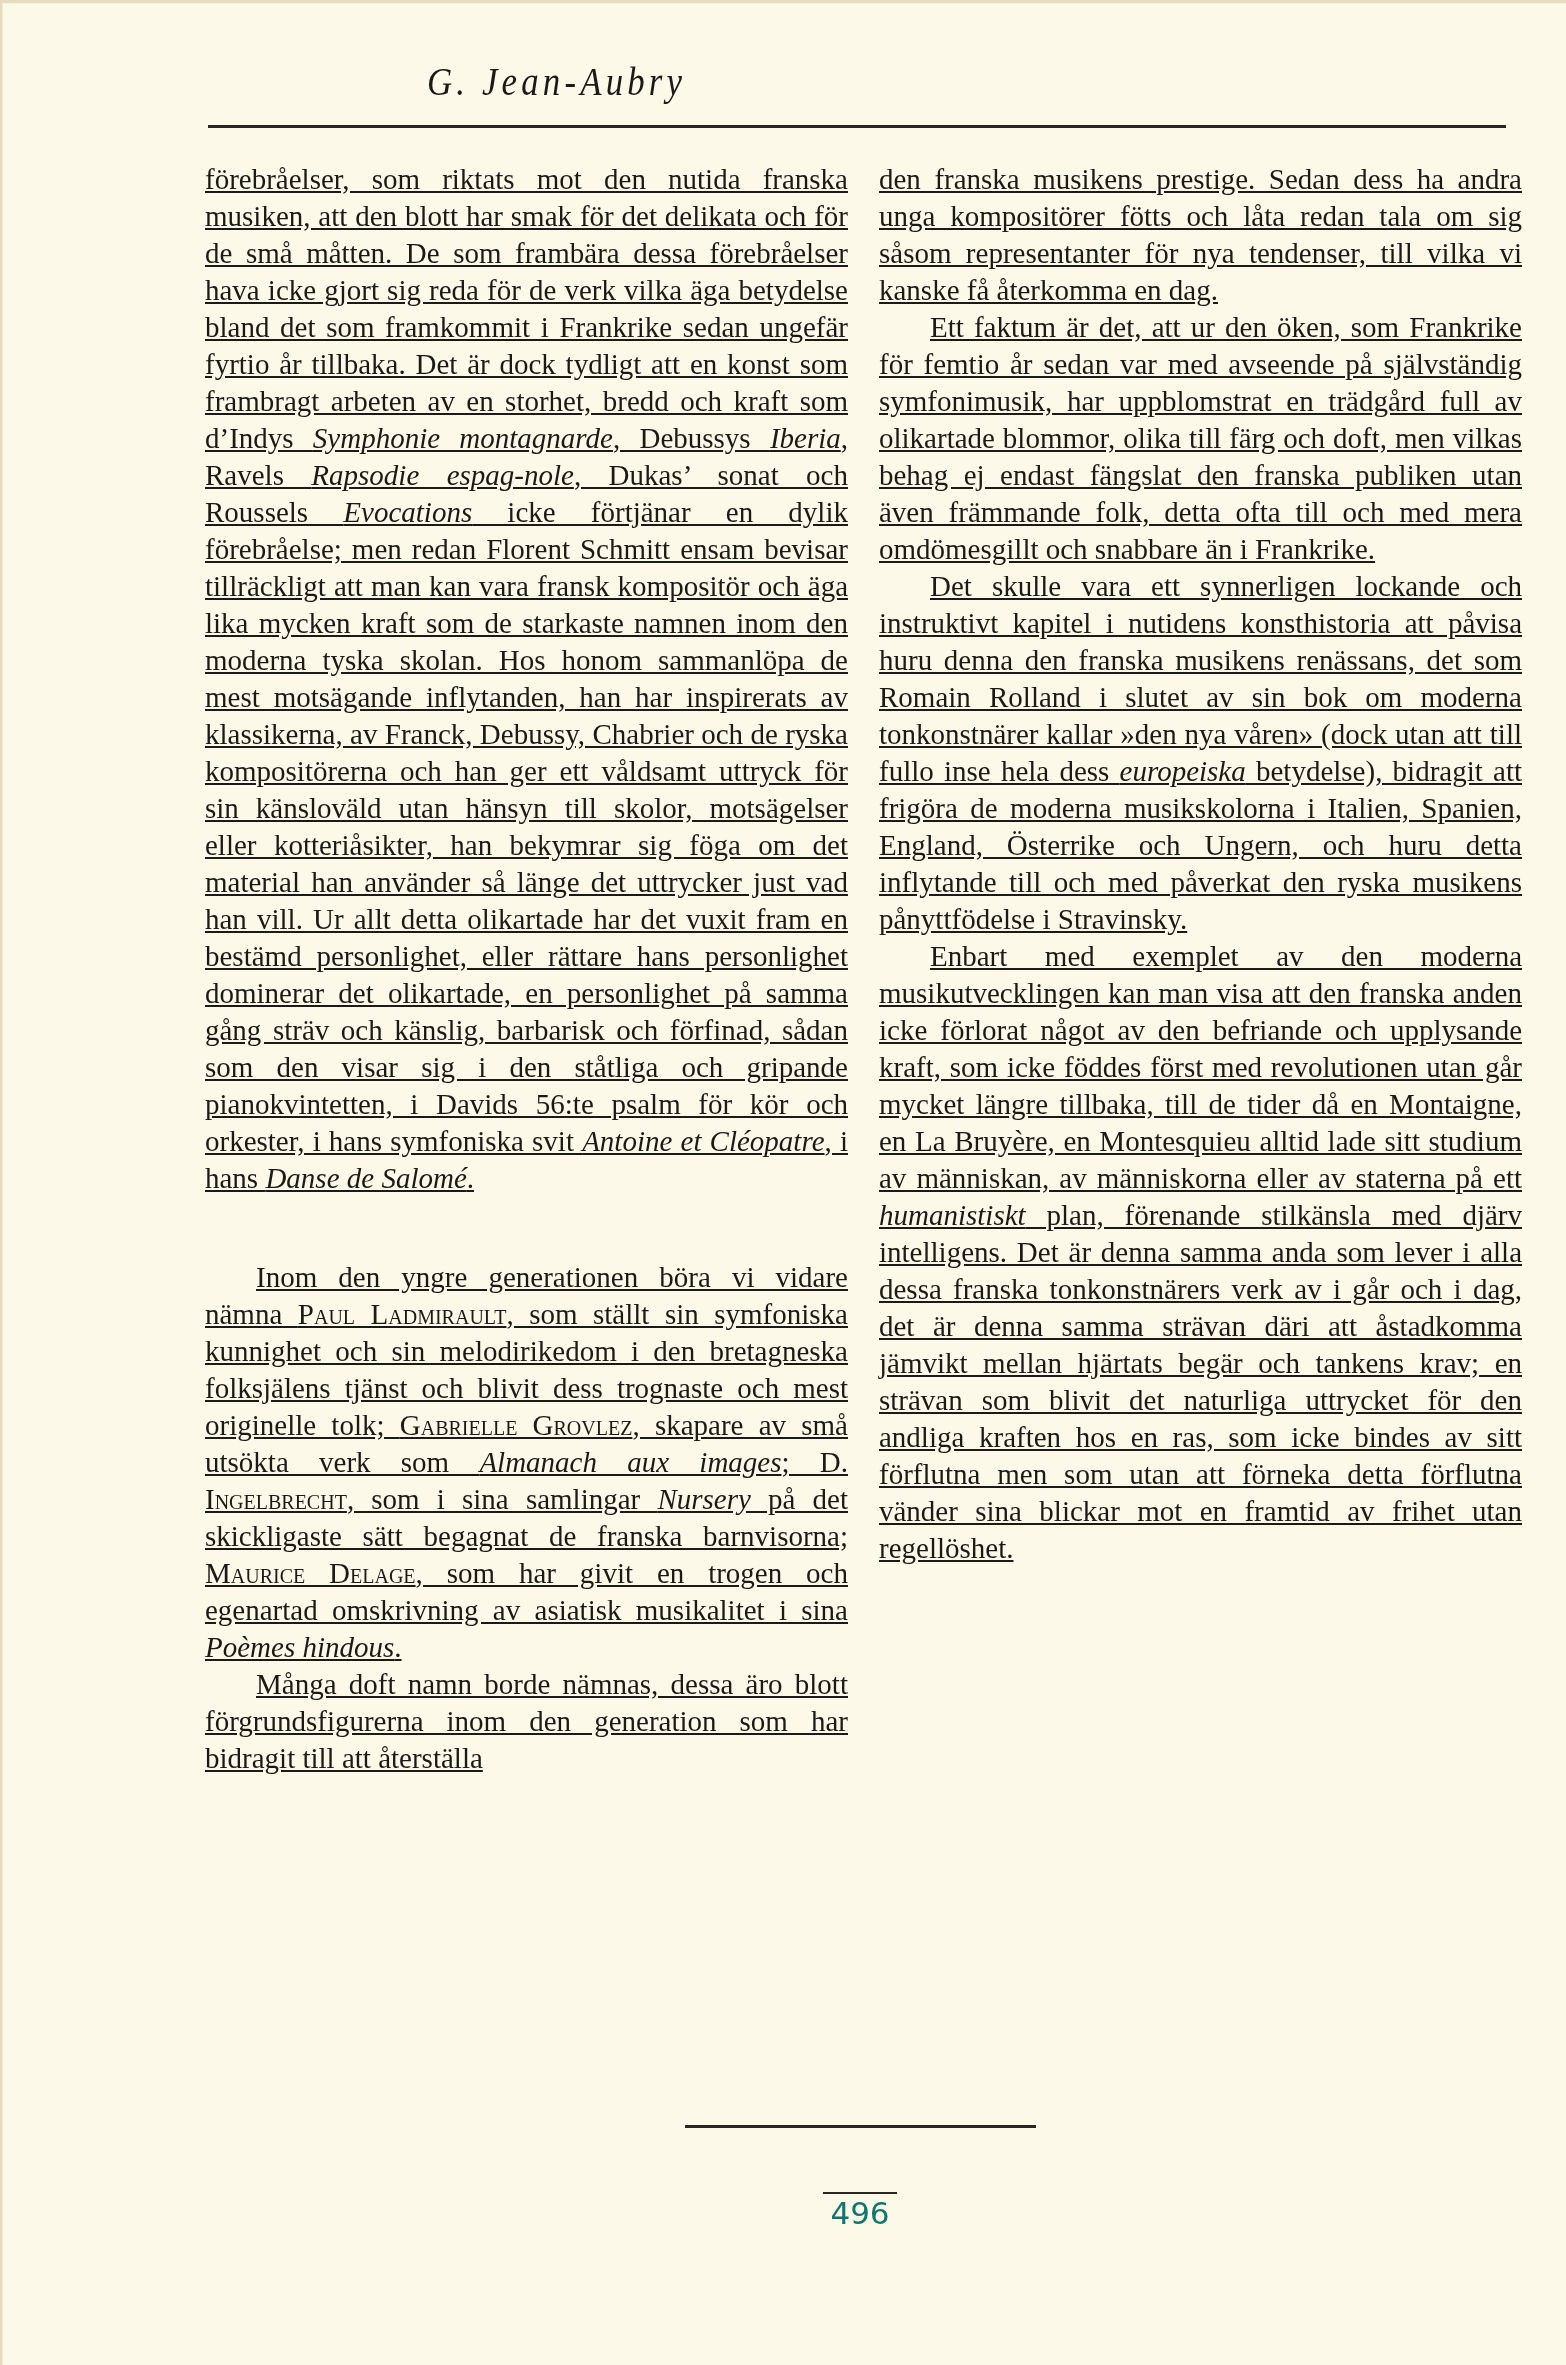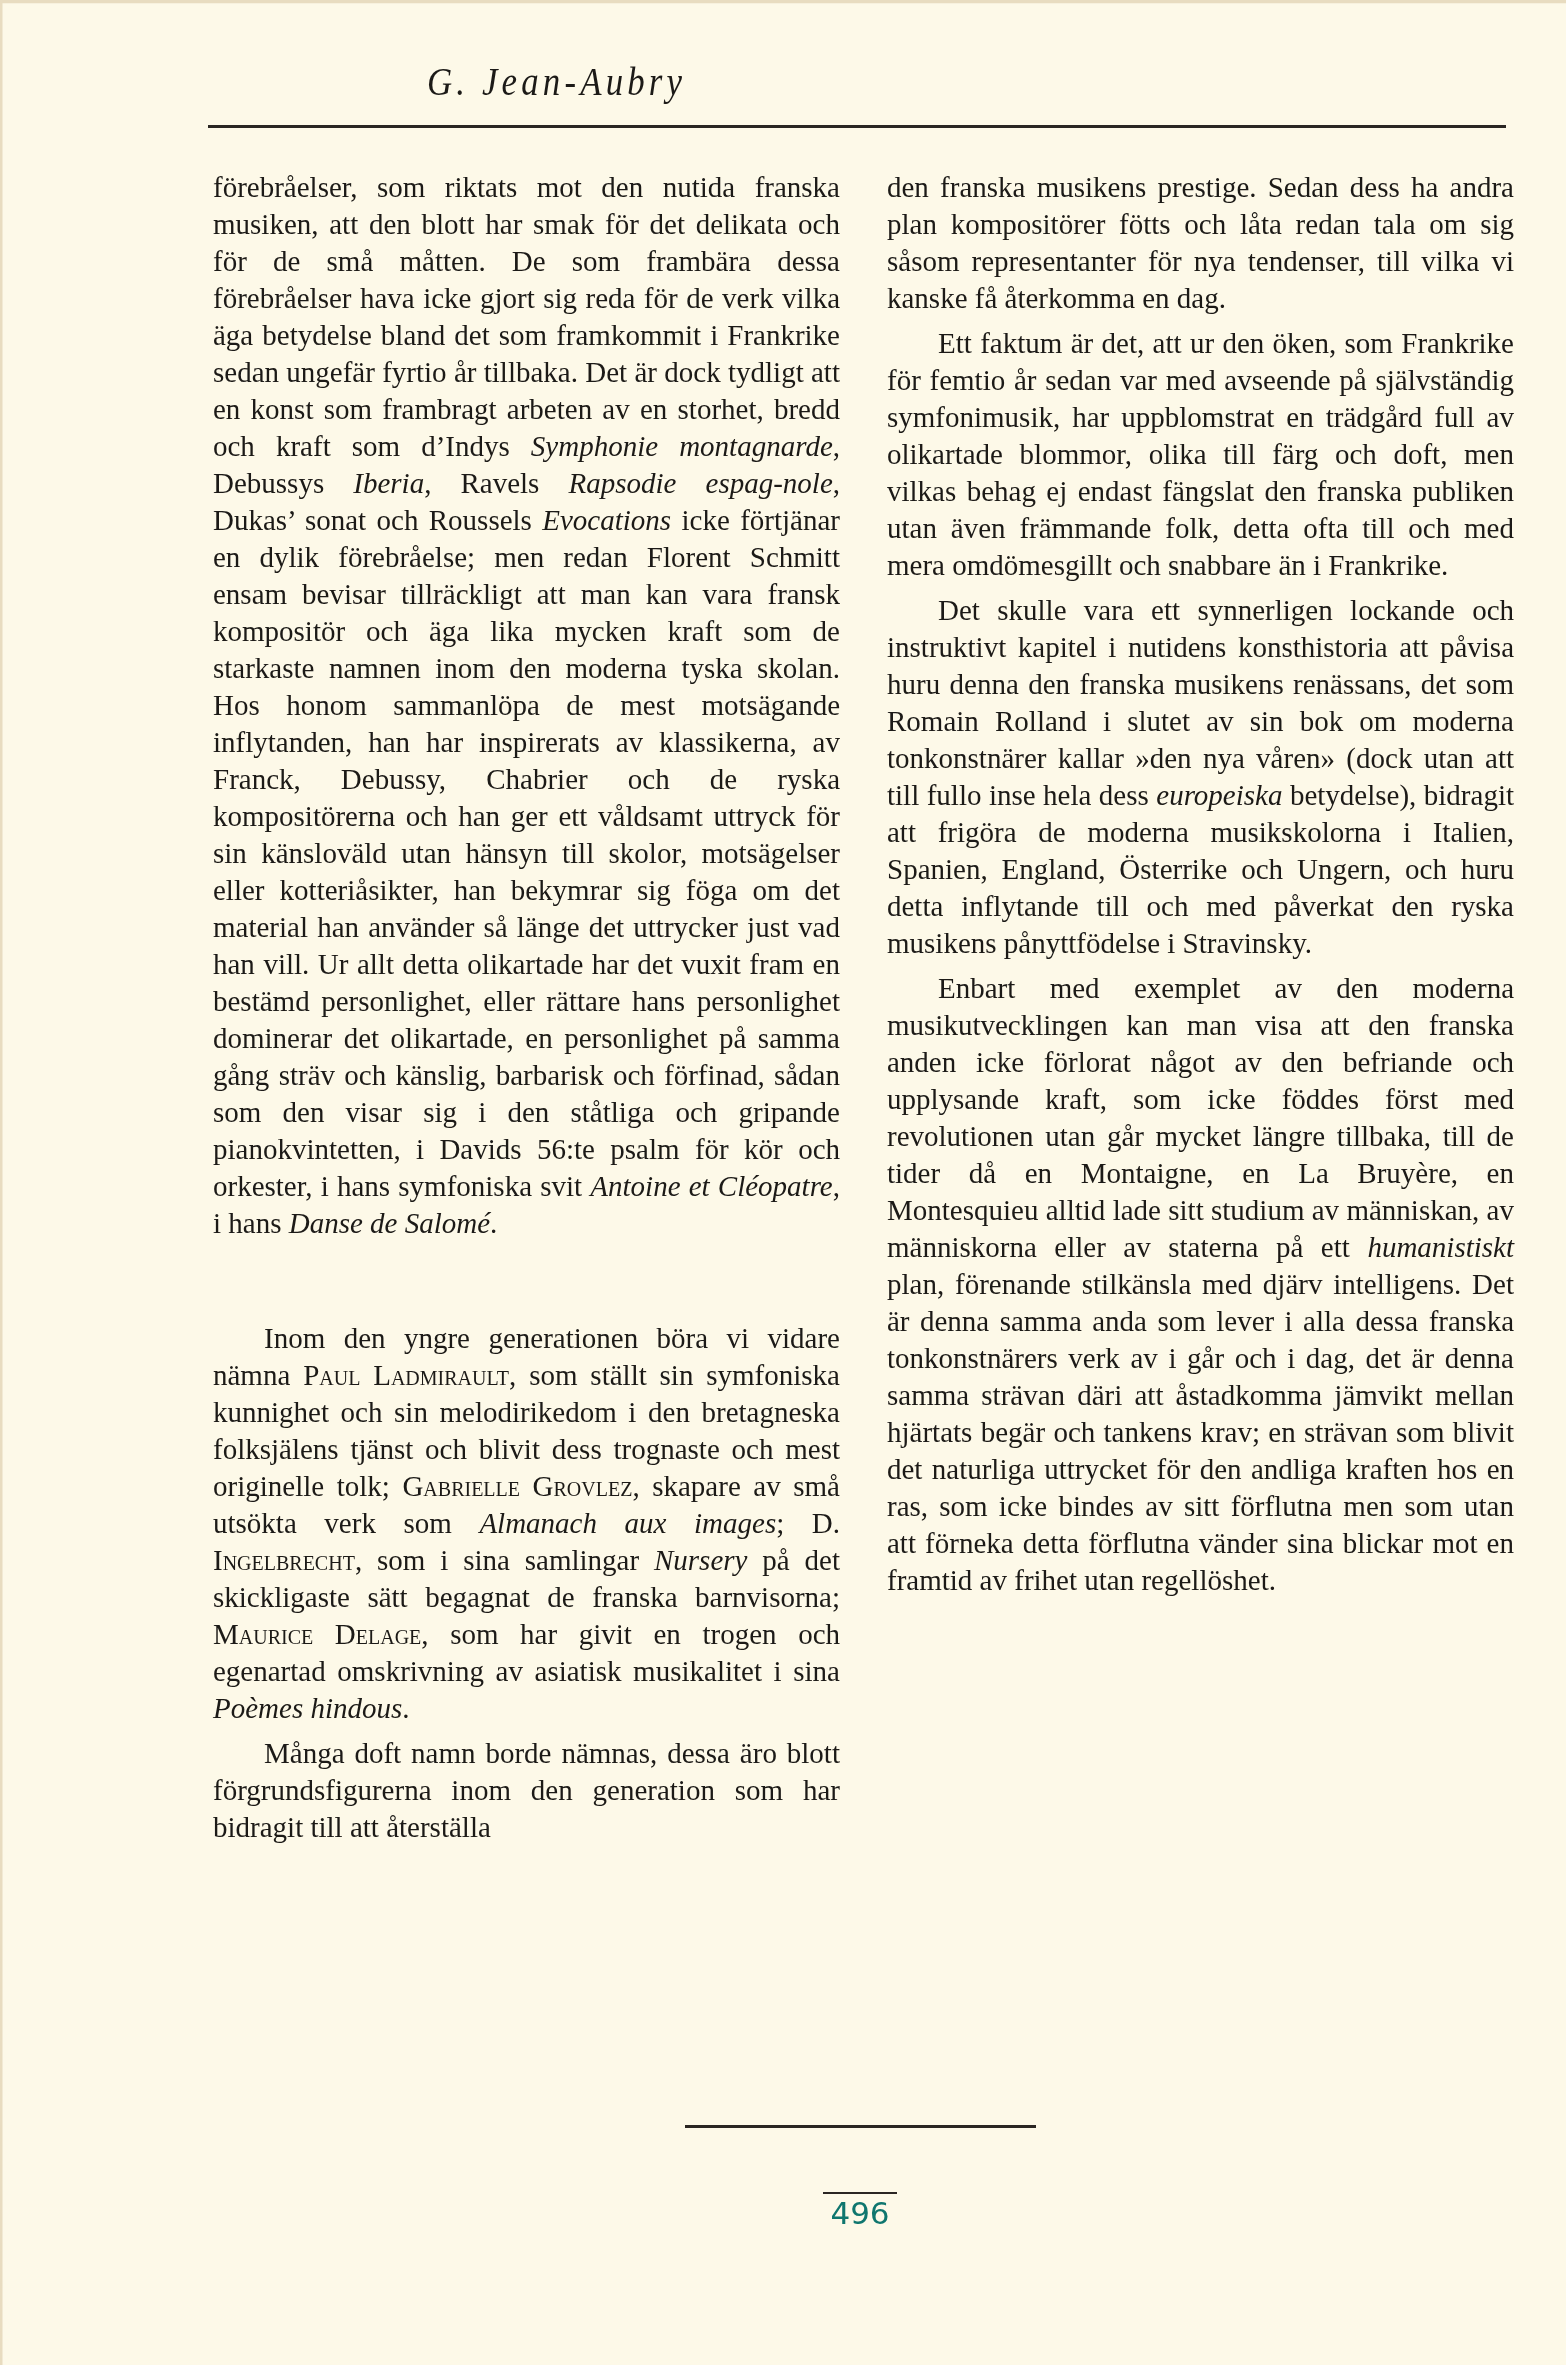--- a/index.html
+++ b/index.html
@@ -34,21 +34,21 @@
   }
   .column {
     position: absolute; top: 161px; width: 643px;
     font-size: 29px;
     line-height: 37px;
     text-align: justify;
     hyphens: manual;
   }
   .col-left { left: 205px; }
   .col-right { left: 879px; }
-  .para { margin: 8px; }
+  .para { margin: 0; text-decoration: underline; }
   .para.indent { text-indent: 51px; }
   .gap { height: 62px; }
   .sc { font-variant: small-caps; }
   i { font-style: italic; }
   .footer-rule {
     position: absolute; left: 685px; top: 2125px; width: 351px; height: 2.5px;
     background: #2a2622;
   }
   .pagenum-rule {
     position: absolute; left: 823px; top: 2192px; width: 74px; height: 1.6px;
@@ -73,21 +73,21 @@
 <div class="head-rule"></div>
 
 <article class="column col-left">
   <p class="para"><span>förebråelser, som riktats mot den nutida franska musiken, att den blott har smak för det delikata och för de små måtten. De som frambära dessa förebråelser hava icke gjort sig reda för de verk vilka äga betydelse bland det som framkommit i Frankrike sedan ungefär fyrtio år tillbaka. Det är dock tydligt att en konst som frambragt arbeten av en storhet, bredd och kraft som d’Indys </span><i>Symphonie montagnarde</i><span>, Debussys </span><i>Iberia</i><span>, Ravels </span><i>Rapsodie espag-­nole</i><span>, Dukas’ sonat och Roussels </span><i>Evocations</i><span> icke förtjänar en dylik förebråelse; men redan Florent Schmitt ensam bevisar tillräckligt att man kan vara fransk kompositör och äga lika mycken kraft som de starkaste namnen inom den moderna tyska skolan. Hos honom sammanlöpa de mest motsägande inflytanden, han har inspirerats av klassikerna, av Franck, Debussy, Chabrier och de ryska kompositörerna och han ger ett våldsamt uttryck för sin känsloväld utan hänsyn till skolor, motsägelser eller kotteriåsikter, han bekymrar sig föga om det material han använder så länge det uttrycker just vad han vill. Ur allt detta olikartade har det vuxit fram en bestämd personlighet, eller rättare hans personlighet dominerar det olikartade, en personlighet på samma gång sträv och känslig, barbarisk och förfinad, sådan som den visar sig i den ståtliga och gripande pianokvintetten, i Davids 56:te psalm för kör och orkester, i hans symfoniska svit </span><i>Antoine et Cléopatre</i><span>, i hans </span><i>Danse de Salomé</i><span>.</span></p>
   <div class="gap"></div>
   <p class="para indent"><span>Inom den yngre generationen böra vi vidare nämna </span><span class="sc">Paul Ladmirault</span><span>, som ställt sin symfoniska kunnighet och sin melodirikedom i den bretagneska folksjälens tjänst och blivit dess trognaste och mest originelle tolk; </span><span class="sc">Gabrielle Grovlez</span><span>, skapare av små utsökta verk som </span><i>Almanach aux images</i><span>; D. </span><span class="sc">Ingelbrecht</span><span>, som i sina samlingar </span><i>Nursery</i><span> på det skickligaste sätt begagnat de franska barnvisorna; </span><span class="sc">Maurice Delage</span><span>, som har givit en trogen och egenartad omskrivning av asiatisk musikalitet i sina </span><i>Poèmes hindous</i><span>.</span></p>
   <p class="para indent"><span>Många doft namn borde nämnas, dessa äro blott förgrundsfigurerna inom den generation som har bidragit till att återställa</span></p>
 </article>
 
 <article class="column col-right">
-  <p class="para"><span>den franska musikens prestige. Sedan dess ha andra plan kompositörer fötts och låta redan tala om sig såsom representanter för nya tendenser, till vilka vi kanske få återkomma en dag.</span></p>
+  <p class="para"><span>den franska musikens prestige. Sedan dess ha andra unga kompositörer fötts och låta redan tala om sig såsom representanter för nya tendenser, till vilka vi kanske få återkomma en dag.</span></p>
   <p class="para indent"><span>Ett faktum är det, att ur den öken, som Frankrike för femtio år sedan var med avseende på självständig symfonimusik, har uppblomstrat en trädgård full av olikartade blommor, olika till färg och doft, men vilkas behag ej endast fängslat den franska publiken utan även främmande folk, detta ofta till och med mera omdömesgillt och snabbare än i Frankrike.</span></p>
   <p class="para indent"><span>Det skulle vara ett synnerligen lockande och instruktivt kapitel i nutidens konsthistoria att påvisa huru denna den franska musikens renässans, det som Romain Rolland i slutet av sin bok om moderna tonkonstnärer kallar »den nya våren» (dock utan att till fullo inse hela dess </span><i>europeiska</i><span> betydelse), bidragit att frigöra de moderna musikskolorna i Italien, Spanien, England, Österrike och Ungern, och huru detta inflytande till och med påverkat den ryska musikens pånyttfödelse i Stravinsky.</span></p>
   <p class="para indent"><span>Enbart med exemplet av den moderna musikutvecklingen kan man visa att den franska anden icke förlorat något av den befriande och upplysande kraft, som icke föddes först med revolutionen utan går mycket längre tillbaka, till de tider då en Montaigne, en La Bruyère, en Montesquieu alltid lade sitt studium av människan, av människorna eller av staterna på ett </span><i>huma­nistiskt</i><span> plan, förenande stilkänsla med djärv intelligens. Det är denna samma anda som lever i alla dessa franska tonkonstnärers verk av i går och i dag, det är denna samma strävan däri att åstadkomma jämvikt mellan hjärtats begär och tankens krav; en strävan som blivit det naturliga uttrycket för den andliga kraften hos en ras, som icke bindes av sitt förflutna men som utan att förneka detta förflutna vänder sina blickar mot en framtid av frihet utan regellöshet.</span></p>
 </article>
 
 <div class="footer-rule"></div>
 <div class="pagenum-rule"></div>
 <div class="pagenum">496</div>
 
 

